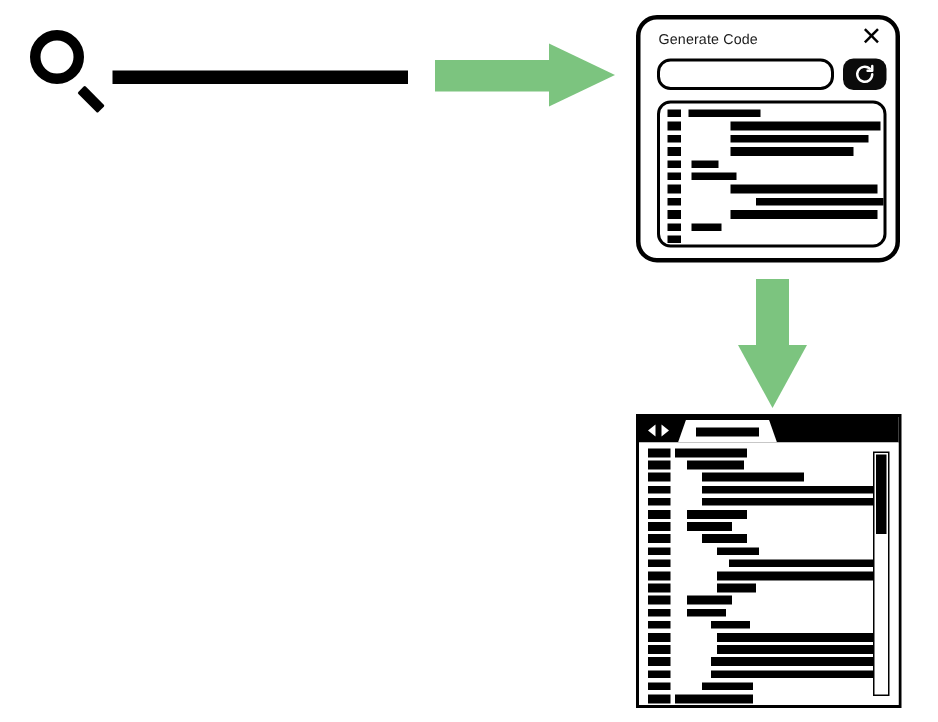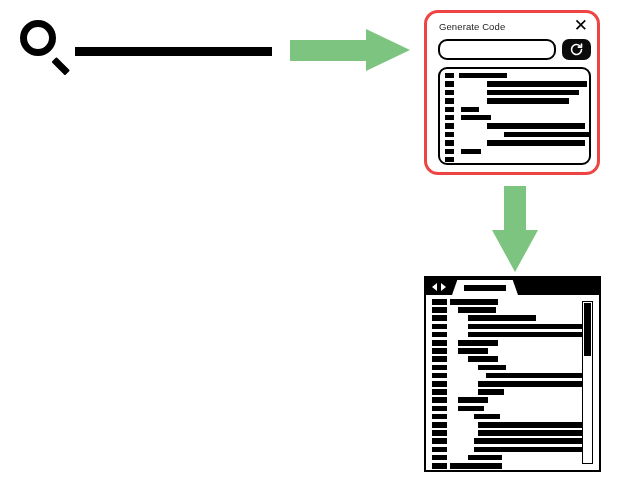--- a/index.html
+++ b/index.html
@@ -78,21 +78,21 @@
     border-left: 23px solid transparent;
     border-right: 23px solid transparent;
     border-top: 42px solid var(--green);
   }
 
   
   #generate-dialog {
     left: 424px; top: 10px;
     width: 176px; height: 165px;
     background: #fff;
-    border: 3px solid #ef4444;
+    border: 3px solid #000000;
     border-radius: 14px;
     box-sizing: border-box;
   }
   #dialog-title {
     position: absolute;
     left: 12px; top: 8px;
     font-size: 9.5px;
     color: #1a1a1a;
     letter-spacing: 0.1px;
     white-space: nowrap;

